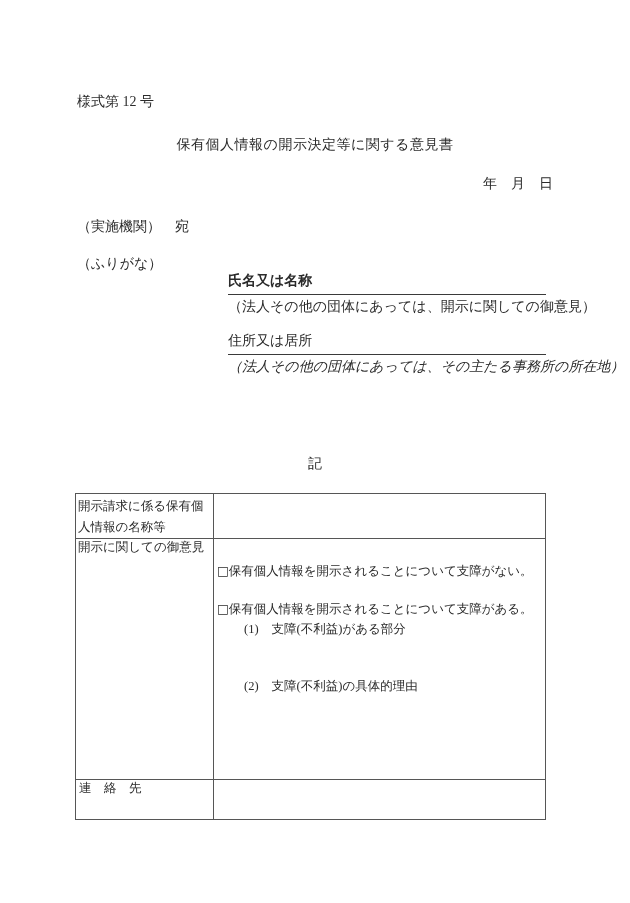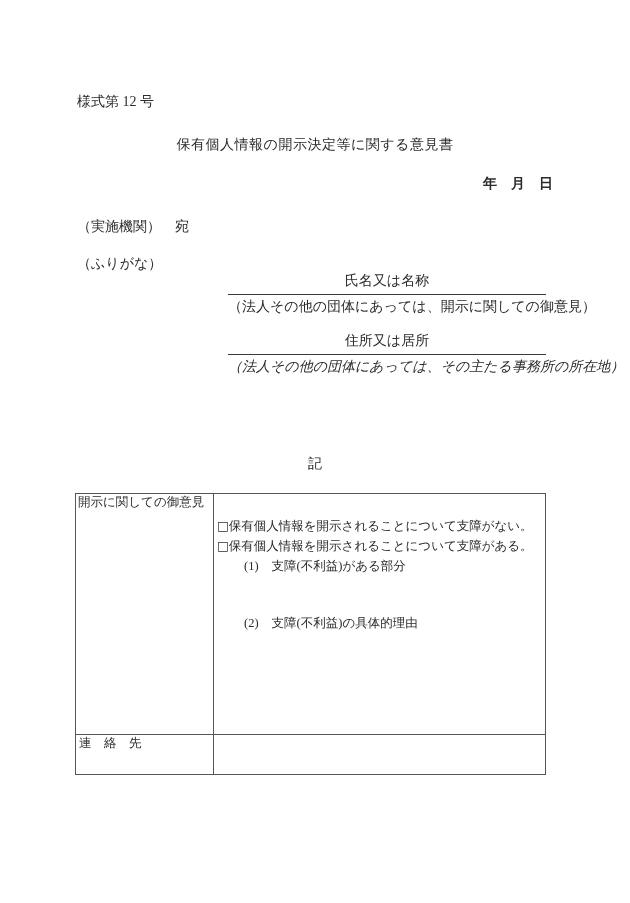--- a/index.html
+++ b/index.html
@@ -7,35 +7,35 @@
     position: relative;
     width: 630px;
     height: 903px;
     background: #ffffff;
     font-family: "Liberation Serif", "DejaVu Serif", serif;
     color: #2b2b2b;
     font-size: 14px;
     line-height: 1.35;
     overflow: hidden;
   }
-  .abs { position: absolute; white-space: nowrap; text-align: center; }
+  .abs { position: absolute; white-space: nowrap; }
 
   .form-number { left: 77px; top: 93px; }
   .doc-title { left: 0; right: 0; top: 136px; text-align: center; letter-spacing: 0.5px; }
-  .date-line { right: 77px; top: 175px; font-weight: bold; }
+  .date-line { right: 77px; top: 175px; }
   .addressee { left: 77px; top: 218px; }
   .furigana { left: 77px; top: 255px; }
 
   .fill-line {
     left: 228px;
     width: 318px;
     border-bottom: 1px solid #3a3a3a;
     padding-bottom: 3px;
   }
-  .name-line { top: 272px; }
+  .name-line { top: 272px; font-weight: bold; }
   .name-note { left: 228px; top: 298px; }
   .addr-line { top: 332px; }
   .addr-note { left: 228px; top: 358px; font-style: italic; }
 
   .body-par {
     left: 77px;
     top: 395px;
     width: 478px;
     white-space: normal;
     text-indent: 46px;
@@ -70,21 +70,21 @@
     padding: 2px 1px 0 2px;
     line-height: 21px;
     white-space: normal;
   }
   td.v-center { vertical-align: middle; }
   .opinion-label { padding-left: 2px; white-space: nowrap; }
   .contact-label { padding-left: 3px; white-space: nowrap; }
 
   .opt-line { margin-left: 3px; line-height: 20px; white-space: nowrap; }
   .opt-1 { margin-top: 22px; }
-  .opt-2 { }
+  .opt-2 { margin-top: 18px; }
   .sub-line { margin-left: 30px; line-height: 20px; white-space: nowrap; }
   .sub-1 { }
   .sub-2 { margin-top: 37px; }
   .sub-num { display: inline-block; margin-right: 13px; }
   .checkbox-glyph { font-family: "DejaVu Sans", sans-serif; }
 </style>
 </head>
 <body>
 
 <div class="page">
@@ -107,20 +107,26 @@
   <div class="abs fill-line addr-line">
     <span>住所又は居所</span>
   </div>
   <div class="abs addr-note">（法人その他の団体にあっては、その主たる事務所の所在地）</div>
 
 
   <div class="abs record-marker">記</div>
 
   <table class="form-table">
     <tbody>
+        <tr class="row1">
+      <td class="label-col">
+        <div class="cell-label">開示請求に係る保有個人情報の名称等</div>
+      </td>
+      <td class="content-col"></td>
+    </tr>
     <tr class="row2">
       <td class="label-col v-center">
         <div class="opinion-label">開示に関しての御意見</div>
       </td>
       <td class="content-col">
         <div class="opt-line opt-1">
           <span class="checkbox-glyph">□</span><span>保有個人情報を開示されることについて支障がない。</span>
         </div>
         <div class="opt-line opt-2">
           <span class="checkbox-glyph">□</span><span>保有個人情報を開示されることについて支障がある。</span>

